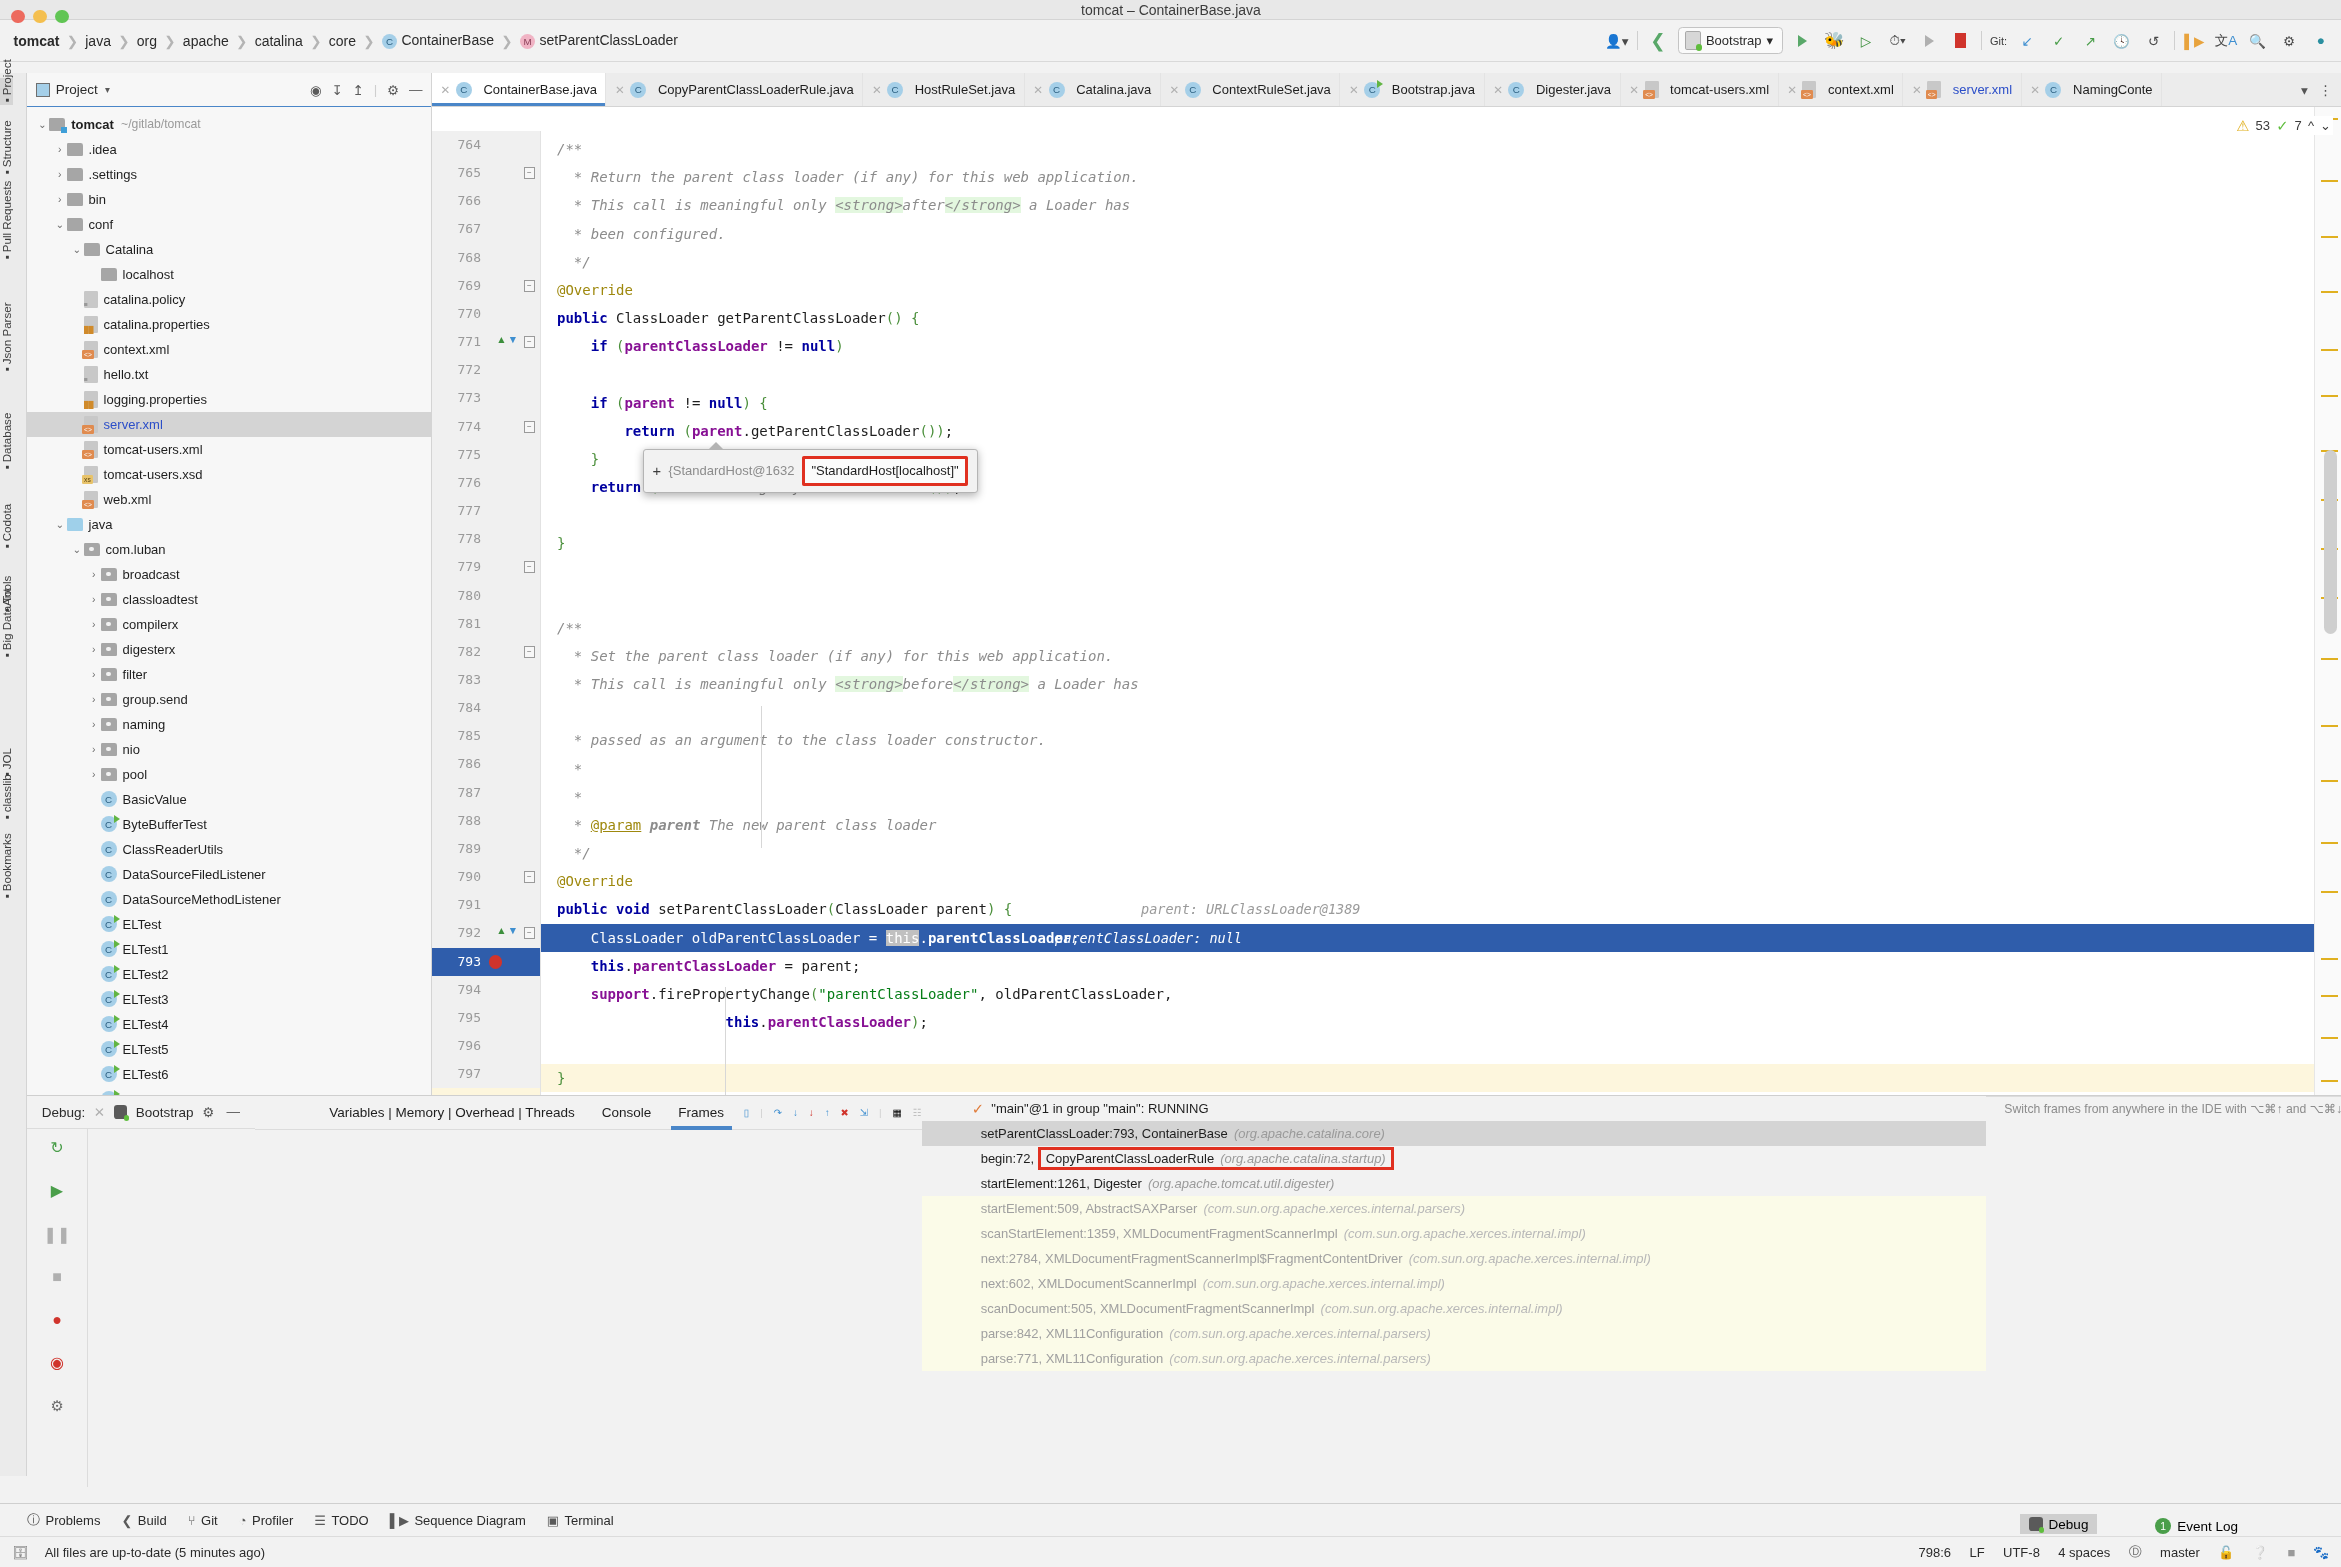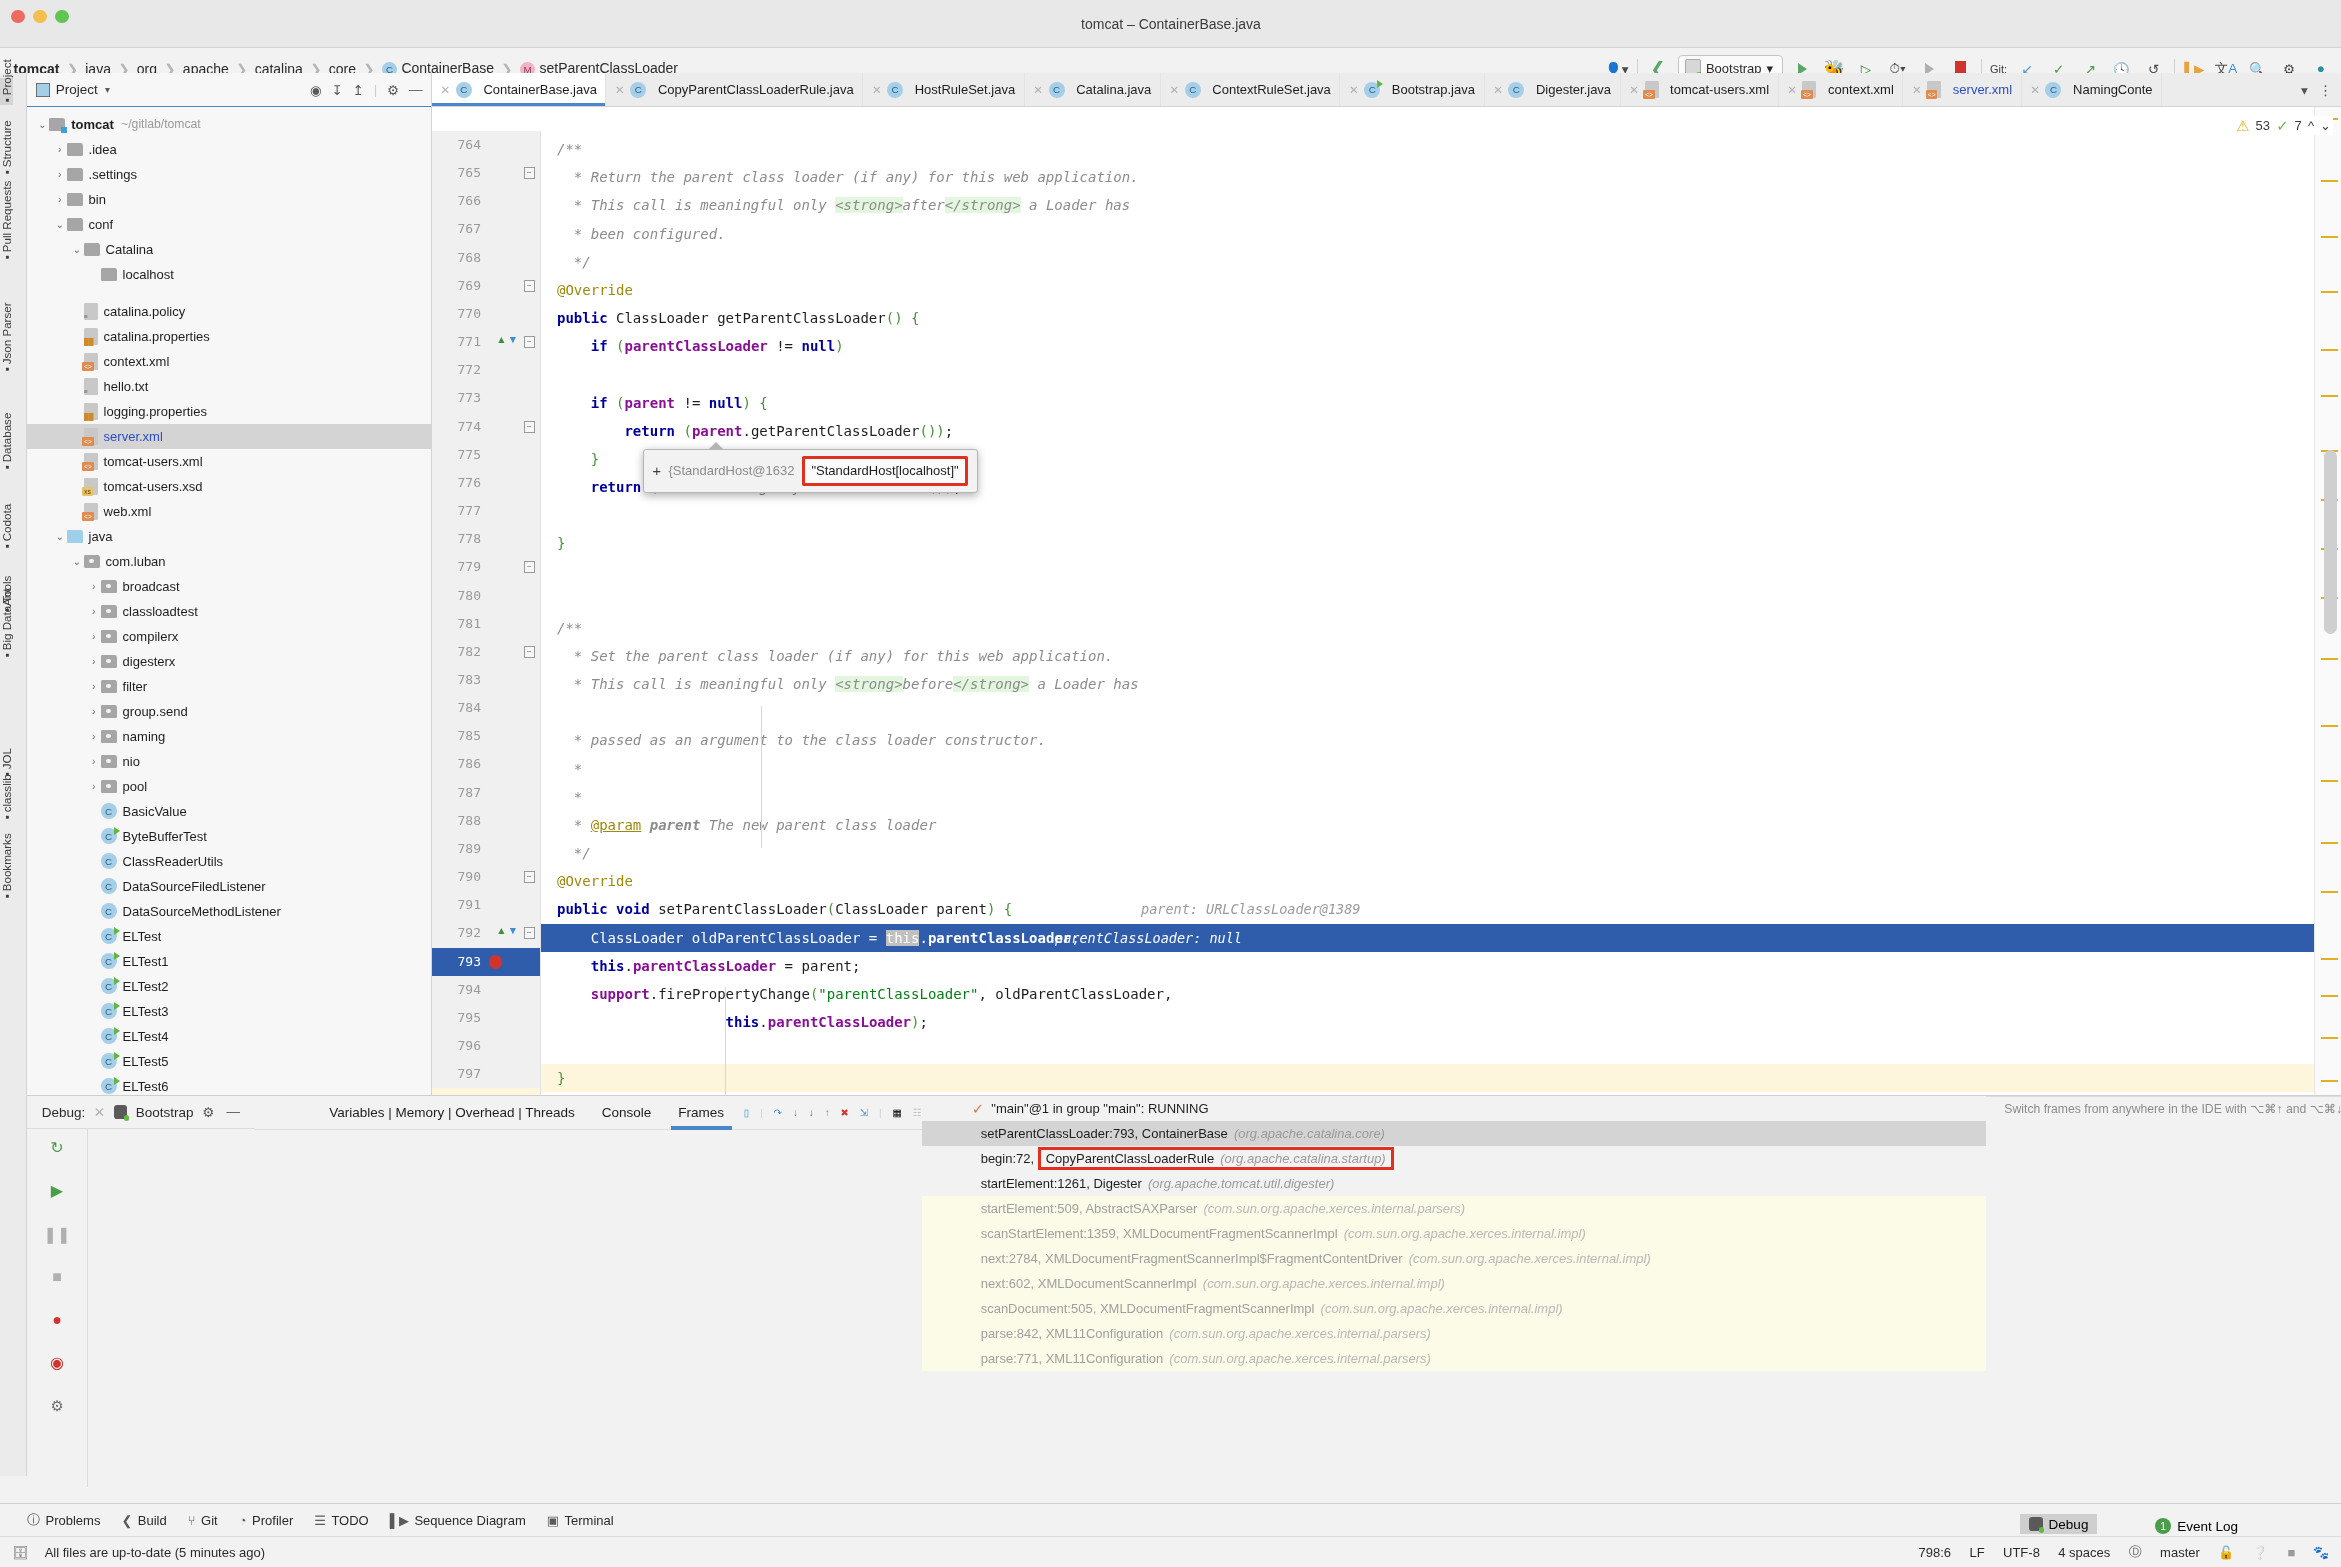--- a/index.html
+++ b/index.html
@@ -1,21 +1,21 @@
 <!DOCTYPE html>
 <html style="font-size:9.8px"><head>
 <meta charset="utf-8">
 <style>
   * { box-sizing: border-box; margin:0; padding:0; }
   html,body{ width:2342px; height:1567px; overflow:hidden; background:#f2f2f2;
     font-family:"Liberation Sans", sans-serif; }
   .root{ position:relative; width:2342px; height:1567px; }
 
   
-  .titlebar{ height:48px; background:#e8e8e8; border-bottom:0.6px solid #d4d4d4;
+  .titlebar{ height:20px; background:#e8e8e8; border-bottom:0.6px solid #d4d4d4;
     display:flex; align-items:center; position:relative; }
   .traffic{ position:absolute; left:11px; top:9.8px; display:flex; gap:8.6px; }
   .dot{ width:13.5px; height:13.5px; border-radius:50%; }
   .dot.r{ background:#ed6a5e; } .dot.y{ background:#f4bf4f; } .dot.g{ background:#61c554; }
   .wintitle{ width:100%; text-align:center; font-size:14px; color:#3c3c3c; }
 
   
   .navbar{ height:42px; background:#f2f2f2; border-bottom:0.6px solid #d9d9d9;
     display:flex; align-items:center; padding:0 9.8px; }
   .crumbs{ display:flex; align-items:center; gap:2.4px; font-size:14px; color:#2b2b2b; }
@@ -320,21 +320,21 @@
           <div class="trow" style="padding-left: 43px;">
             <span class="arrow">⌄</span>
             <span class="folder"></span>
             <span class="tname">Catalina</span>
           </div>
           <div class="trow" style="padding-left: 60px;">
             <span class="arrow"></span>
             <span class="folder"></span>
             <span class="tname">localhost</span>
           </div>
-          <div class="trow" style="padding-left: 43px; margin-top: 12px;">
+          <div class="trow" style="padding-left: 43px;">
             <span class="arrow"></span>
             <span class="fileico">
               <span class="tag" style="color: rgb(110, 110, 110);">≡</span>
             </span>
             <span class="tname">catalina.policy</span>
           </div>
           <div class="trow" style="padding-left: 43px;">
             <span class="arrow"></span>
             <span class="fileico">
               <span class="tag pr" style="color: rgb(208, 138, 42);">██</span>

